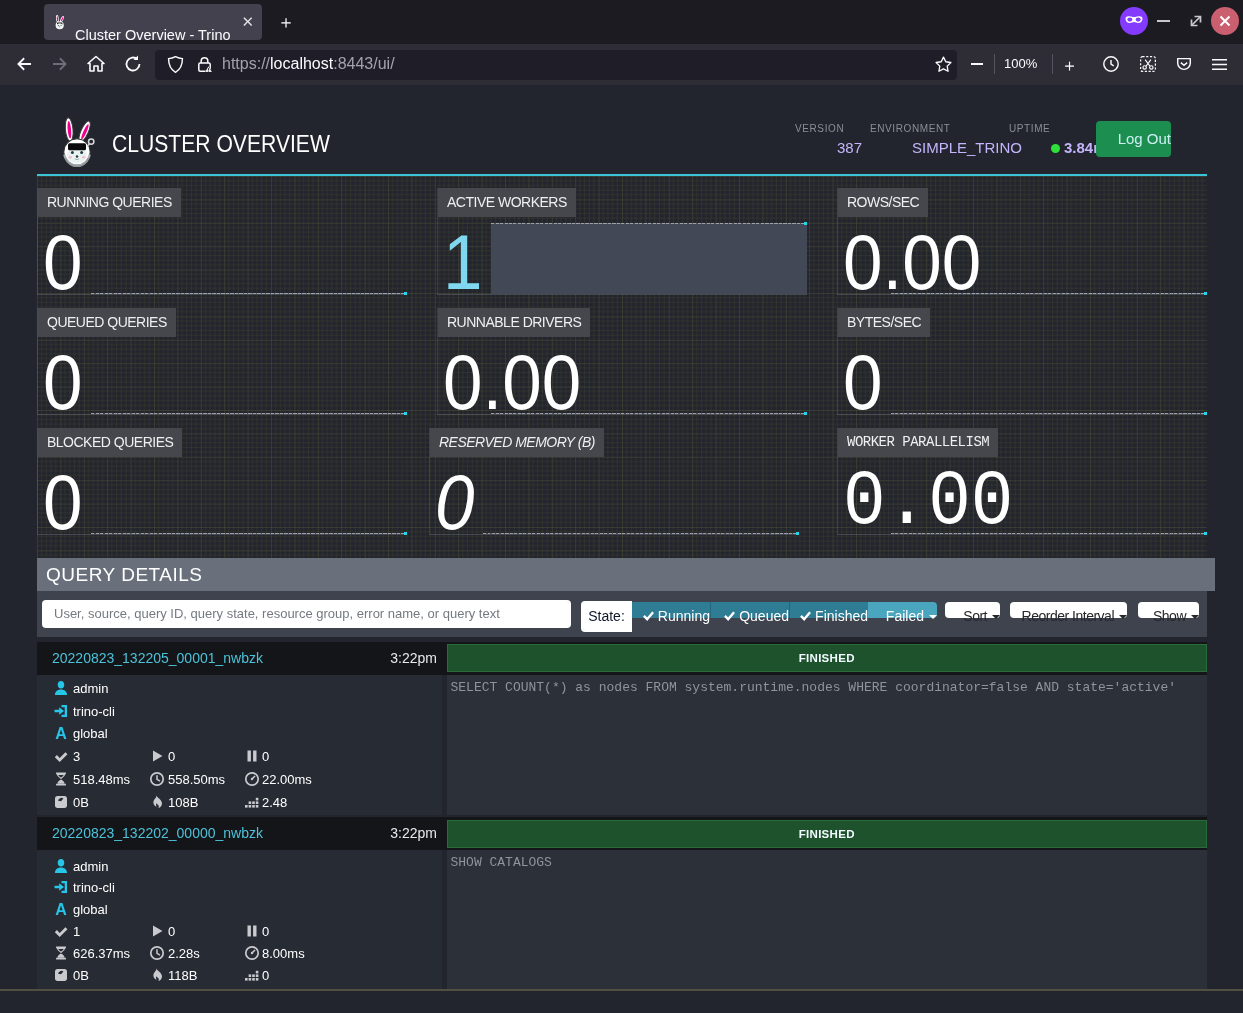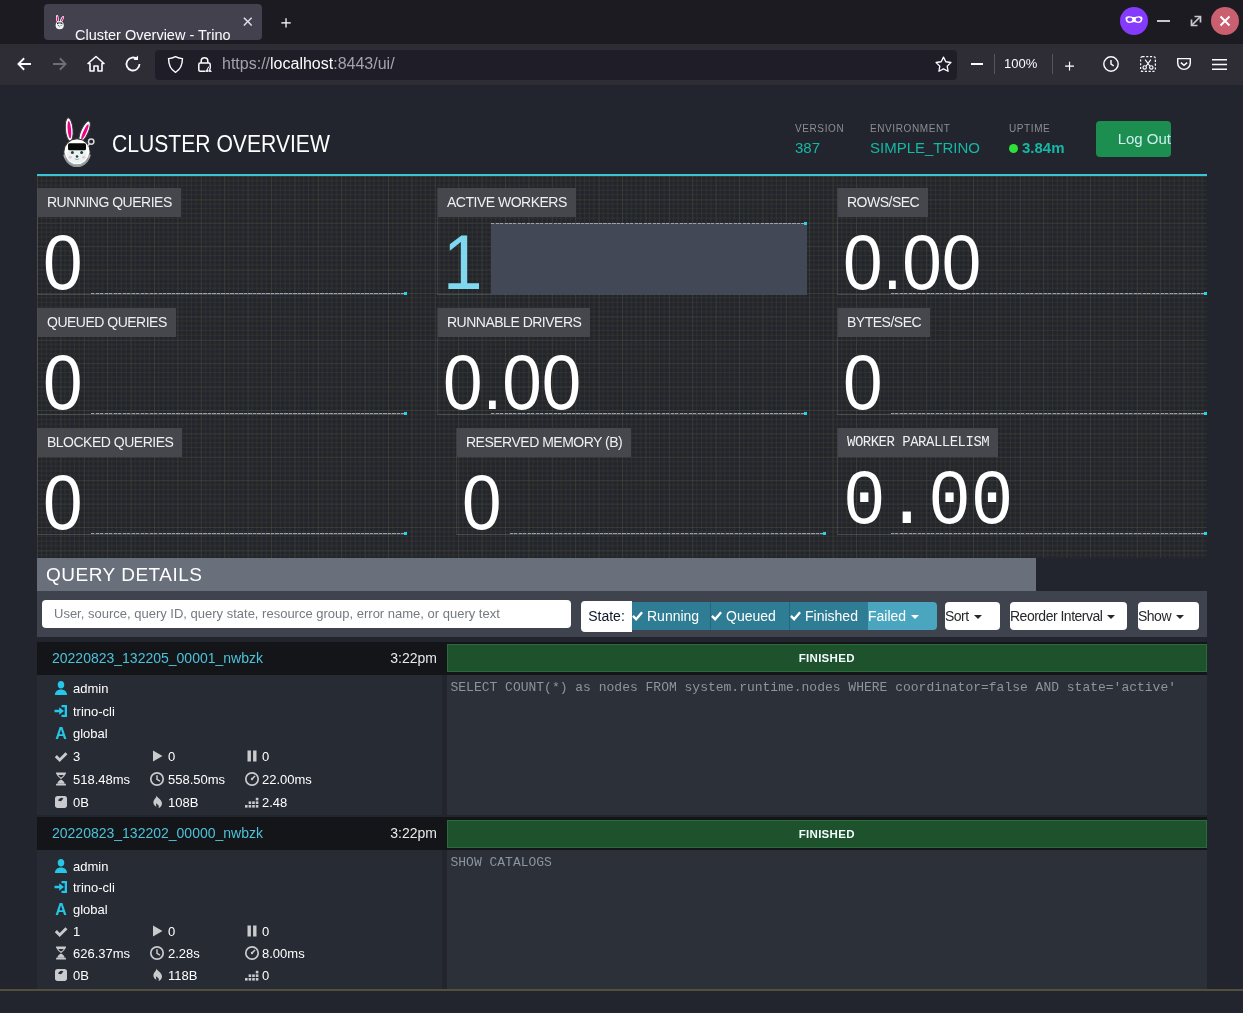--- a/index.html
+++ b/index.html
@@ -18,44 +18,44 @@
 #urlbar { position:absolute; top:6px; left:155px; width:802px; height:30px; background:#1f1e28; border-radius:4px; }
 #urltext { position:absolute; left:67px; top:5px; font-size:16px; color:#a4a3ab; white-space:nowrap; }
 #urltext b { color:#fbfbfe; font-weight:normal; }
 .navico { position:absolute; }
 .winbtn { position:absolute; top:7px; }
 
 
 #header { position:absolute; top:85px; left:0; width:1243px; height:89px; background:#22252d; }
 #title { position:absolute; left:112px; top:45px; font-size:24px; color:#fff; transform:scaleX(0.88); transform-origin:0 50%; white-space:nowrap; }
 .hlabel { position:absolute; top:38px; font-size:10px; color:#8b8e94; letter-spacing:0.6px; }
-.hvalue { position:absolute; top:54px; font-size:15px; color:#14b8a6; }
+.hvalue { position:absolute; top:54px; font-size:15px; color:#c4b5fd;margin-left:42px; }
 #logout { position:absolute; left:1096px; top:36px; width:75px; height:36px; background:#1c8e4f; border-radius:4px;
   color:#cdeff4; font-size:15px; text-align:right; line-height:36px; }
 #cyanline { position:absolute; top:174px; left:37px; width:1170px; height:2px; background:#3bc3d6; }
 
 
 #hud { position:absolute; top:176px; left:37px; width:1170px; height:382px; background-color:#23252e; }
 #gridsvg { position:absolute; left:0; top:0; }
 .tile { position:absolute; width:370px; height:107px; border-left:1px solid rgba(195,205,215,0.13); border-bottom:1px solid rgba(195,205,215,0.2); }
 .tlabel { position:absolute; left:0; top:0; height:29px; line-height:29px; background:#45474d;
   color:#eef0f1; font-size:14px; letter-spacing:-0.5px; padding:0 9px; white-space:nowrap; }
 .tvalue { position:absolute; left:5px; bottom:2px; font-size:78px; line-height:60px; color:#fff; transform:scaleX(0.91); transform-origin:0 100%; }
 .spark { position:absolute; right:0; bottom:0; width:316px; height:70px; }
 .sline { position:absolute; left:0; bottom:0; width:313px; height:1px;
   background:repeating-linear-gradient(90deg,rgba(172,180,193,0.85) 0 3px, rgba(172,180,193,0.25) 3px 4.5px); }
 .sdot { position:absolute; right:0; bottom:-1px; width:3px; height:3px; background:#25d6e8; }
 
 
-#qdbar { position:absolute; top:558px; left:37px; width:999px; height:33px; background:#6a707b;
+#qdbar { position:absolute; top:558px; left:37px; width:1178px; height:33px; background:#6a707b;
   color:#fff; font-size:19px; line-height:33px; padding-left:9px; letter-spacing:0.5px; }
 #toolbar { position:absolute; top:591px; left:37px; width:1170px; height:46px; background:#3e434e; }
 #qinput { position:absolute; left:5px; top:9px; width:529px; height:28px; background:#fff; border-radius:4px;
   font-size:13px; color:#757a80; line-height:28px; padding-left:12px; white-space:nowrap; overflow:hidden; }
-.btn { position:absolute; top:11px; height:28px; font-size:14px; line-height:28px; text-align:left; }
+.btn { position:absolute; top:11px; height:16px; font-size:14px; line-height:28px; text-align:right; }
 .wbtn { background:#fff; color:#26282b; border-radius:4px; letter-spacing:-0.5px; }
 .caret { display:inline-block; width:0; height:0; border-left:4px solid transparent;
   border-right:4px solid transparent; border-top:4px solid #26282b; vertical-align:middle; margin-left:5px; }
 .tealcaret { border-top-color:#fff; }
 
 
 .qhead { position:absolute; left:37px; width:1170px; height:33px; background:#141519; }
 .qid { position:absolute; left:15px; top:8px; font-size:14px; color:#4cc2d9; }
 .qtime { position:absolute; left:330px; top:8px; width:70px; font-size:14px; color:#e8e9ea; text-align:right; }
 .fbar { position:absolute; left:409.5px; top:2.5px; width:760.5px; height:28px; background:#1e522c; border:1px solid #2b6a39;
@@ -279,21 +279,21 @@
         </div>
     </div>
     <div class="tile" style="left:0;top:252px;">
       <span class="tlabel">BLOCKED QUERIES</span>
       <div class="tvalue">0</div>
       <div class="spark">
           <div class="sline"></div>
           <div class="sdot"></div>
         </div>
     </div>
-    <div class="tile" style="left:419px;top:252px;">
+    <div class="tile" style="left:392px;top:252px;font-style:italic;">
       <span class="tlabel">RESERVED MEMORY (B)</span>
       <div class="tvalue">0</div>
       <div class="spark">
           <div class="sline"></div>
           <div class="sdot"></div>
         </div>
     </div>
     <div class="tile" style="left:800px;top:252px;font-family:Liberation Mono, monospace;">
       <span class="tlabel">WORKER PARALLELISM</span>
       <div class="tvalue">0.00</div>

